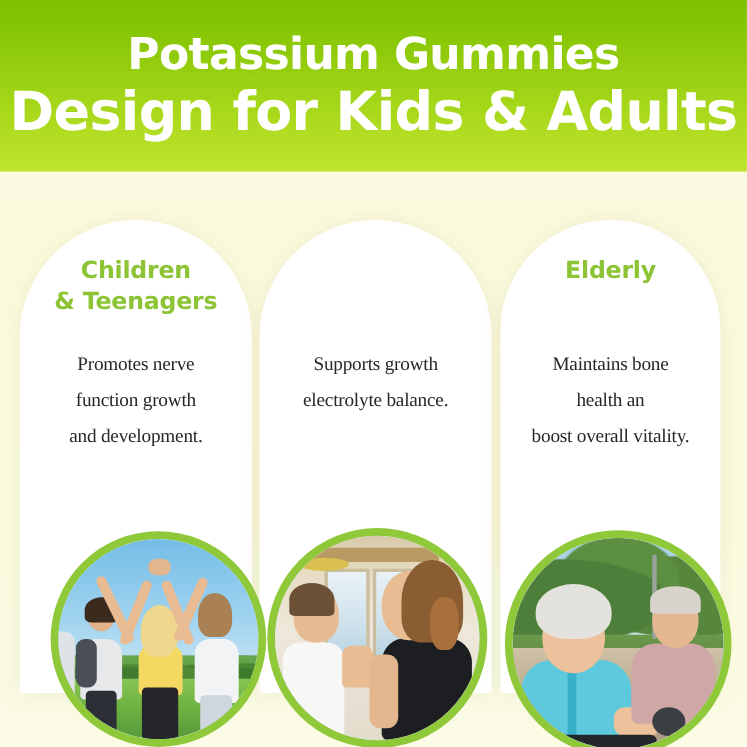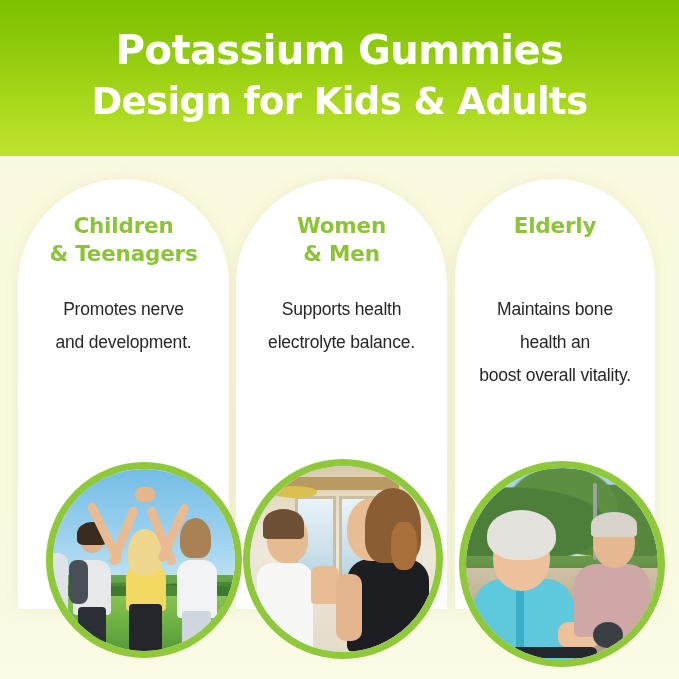--- a/index.html
+++ b/index.html
@@ -46,34 +46,34 @@
     color: #ffffff;
     font-family: "DejaVu Sans", sans-serif;
     font-weight: bold;
     font-size: 40px;
     line-height: 52px;
     letter-spacing: -0.6px;
     text-align: center;
     white-space: nowrap;
   }
   .header-line.l2 {
-    font-size: 37px;
+    font-size: 49px;
   }
 
   
   .cards {
     position: absolute;
     left: 0;
     top: 156px;
     width: 679px;
     height: 523px;
   }
   .card {
     position: absolute;
-    top: 23px;              
+    top: 44px;              
     height: 430px;          
     background: #ffffff;
     border-radius: 106px 106px 0 0;
     box-shadow: 0 0 18px rgba(180, 180, 120, 0.18);
     overflow: visible;
   }
   .card.c1 { left: 18px;  width: 211px; }
   .card.c2 { left: 236px; width: 211px; }
   .card.c3 { left: 455px; width: 200px; border-radius: 106px 106px 0 0; }
 
@@ -108,21 +108,21 @@
     visibility: hidden;
   }
 
   .card-body {
     position: absolute;
     left: 6px;
     right: 6px;
     top: 114px;
     text-align: center;
     color: #272727;
-    font-family: Liberation Sans, sans-serif;
+    font-family: Liberation Serif, serif;
     font-size: 17.5px;
     line-height: 33px;
     letter-spacing: -0.2px;
     z-index: 3;
   }
   .card-body .bl {
     display: block;
     white-space: nowrap;
   }
 
@@ -237,20 +237,21 @@
     <div class="card c1">
       <div class="card-clip"></div>
 
       <div class="card-heading">
         <span class="hl">Children</span>
         <span class="hl">&amp; Teenagers</span>
       </div>
 
       <div class="card-body">
         <span class="bl">Promotes nerve</span>
+        <span class="bl">function growth</span>
         <span class="bl">and development.</span>
       </div>
 
       <div class="photo p1">
         <div class="photo-inner">
           <div class="sc-sky"></div>
           <div class="sc-trees"></div>
           <div class="sc-grass"></div>
 
           <div class="fig" style="left:40%;top:52%;width:22%;height:26%;background:#f3d862;border-radius:14px 14px 4px 4px;"></div>
@@ -276,27 +277,23 @@
           <div class="head" style="left:45%;top:10%;width:11%;height:8%;background:#e3b68d;border-radius:40%;"></div>
 
           <div class="fig" style="left:-6%;top:46%;width:14%;height:36%;background:#dfe3e7;border-radius:10px;"></div>
         </div>
       </div>
     </div>
 
     <div class="card c2">
       <div class="card-clip"></div>
 
-      <div class="card-heading">
-        <span class="hl">Women</span>
-        <span class="hl">&amp; Men</span>
-      </div>
 
       <div class="card-body">
-        <span class="bl">Supports health</span>
+        <span class="bl">Supports growth</span>
         <span class="bl">electrolyte balance.</span>
       </div>
 
       <div class="photo p2">
         <div class="photo-inner">
           <div class="gym-bg"></div>
           <div class="gym-beam" style="left:6%;top:6%;width:74%;height:7%;"></div>
           <div class="gym-window" style="left:24%;top:16%;width:22%;height:44%;"></div>
           <div class="gym-window" style="left:48%;top:16%;width:24%;height:44%;"></div>
           <div class="gym-beam" style="left:12%;top:11%;width:24%;height:6%;background:#d9c04f;border-radius:50%;"></div>

